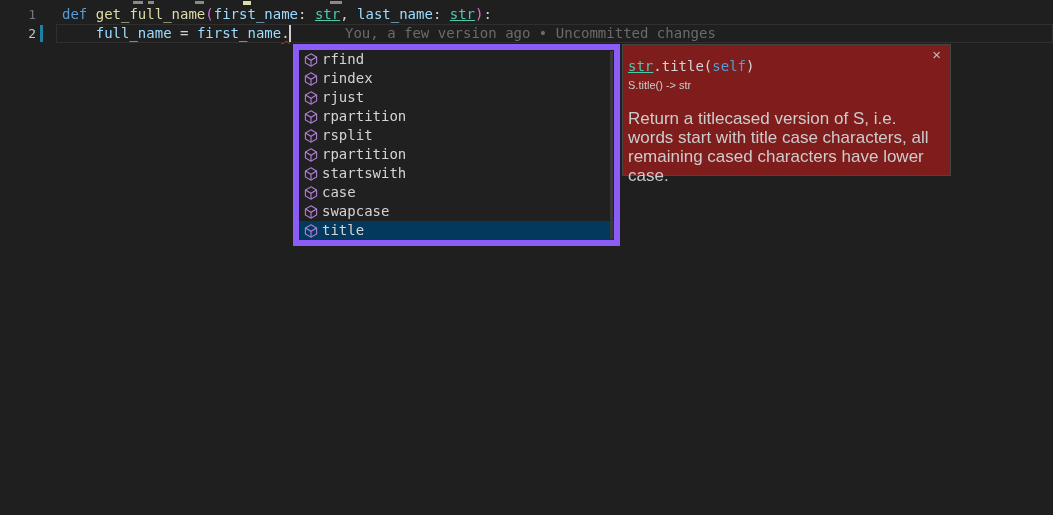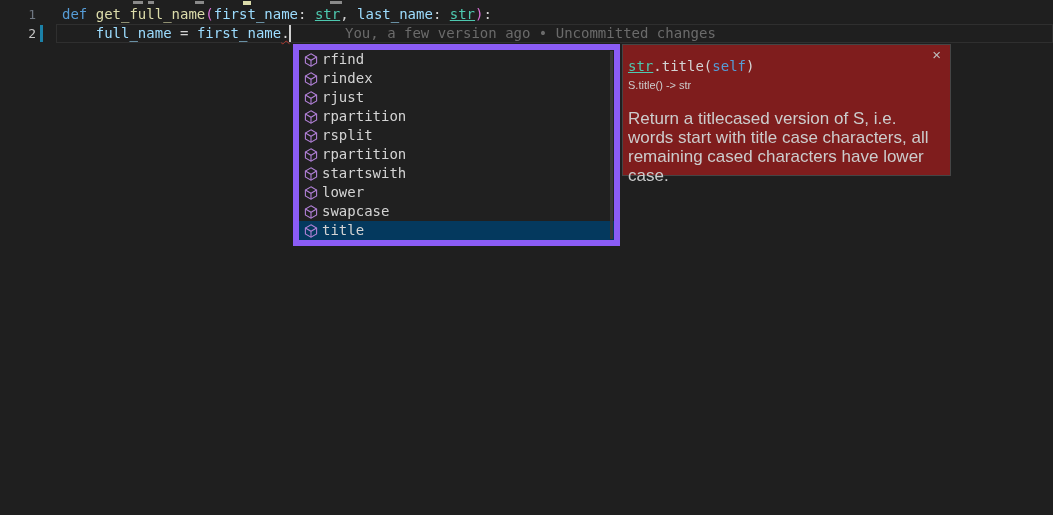--- a/index.html
+++ b/index.html
@@ -194,21 +194,21 @@
         </span>
         <span class="label">startswith</span>
       </div>
       <div class="suggest-item">
         <span class="method-icon">
           <svg width="16" height="16" viewBox="0 0 16 16" fill="none">
             <path d="M8 1.8 L13.6 5 L13.6 11 L8 14.2 L2.4 11 L2.4 5 Z" stroke="#b180d7" stroke-width="1.1"></path>
             <path d="M2.4 5 L8 8.3 L13.6 5 M8 8.3 L8 14.2" stroke="#b180d7" stroke-width="1.1"></path>
           </svg>
         </span>
-        <span class="label">lower</span>
+        <span class="label">case</span>
       </div>
       <div class="suggest-item">
         <span class="method-icon">
           <svg width="16" height="16" viewBox="0 0 16 16" fill="none">
             <path d="M8 1.8 L13.6 5 L13.6 11 L8 14.2 L2.4 11 L2.4 5 Z" stroke="#b180d7" stroke-width="1.1"></path>
             <path d="M2.4 5 L8 8.3 L13.6 5 M8 8.3 L8 14.2" stroke="#b180d7" stroke-width="1.1"></path>
           </svg>
         </span>
         <span class="label">swapcase</span>
       </div>

